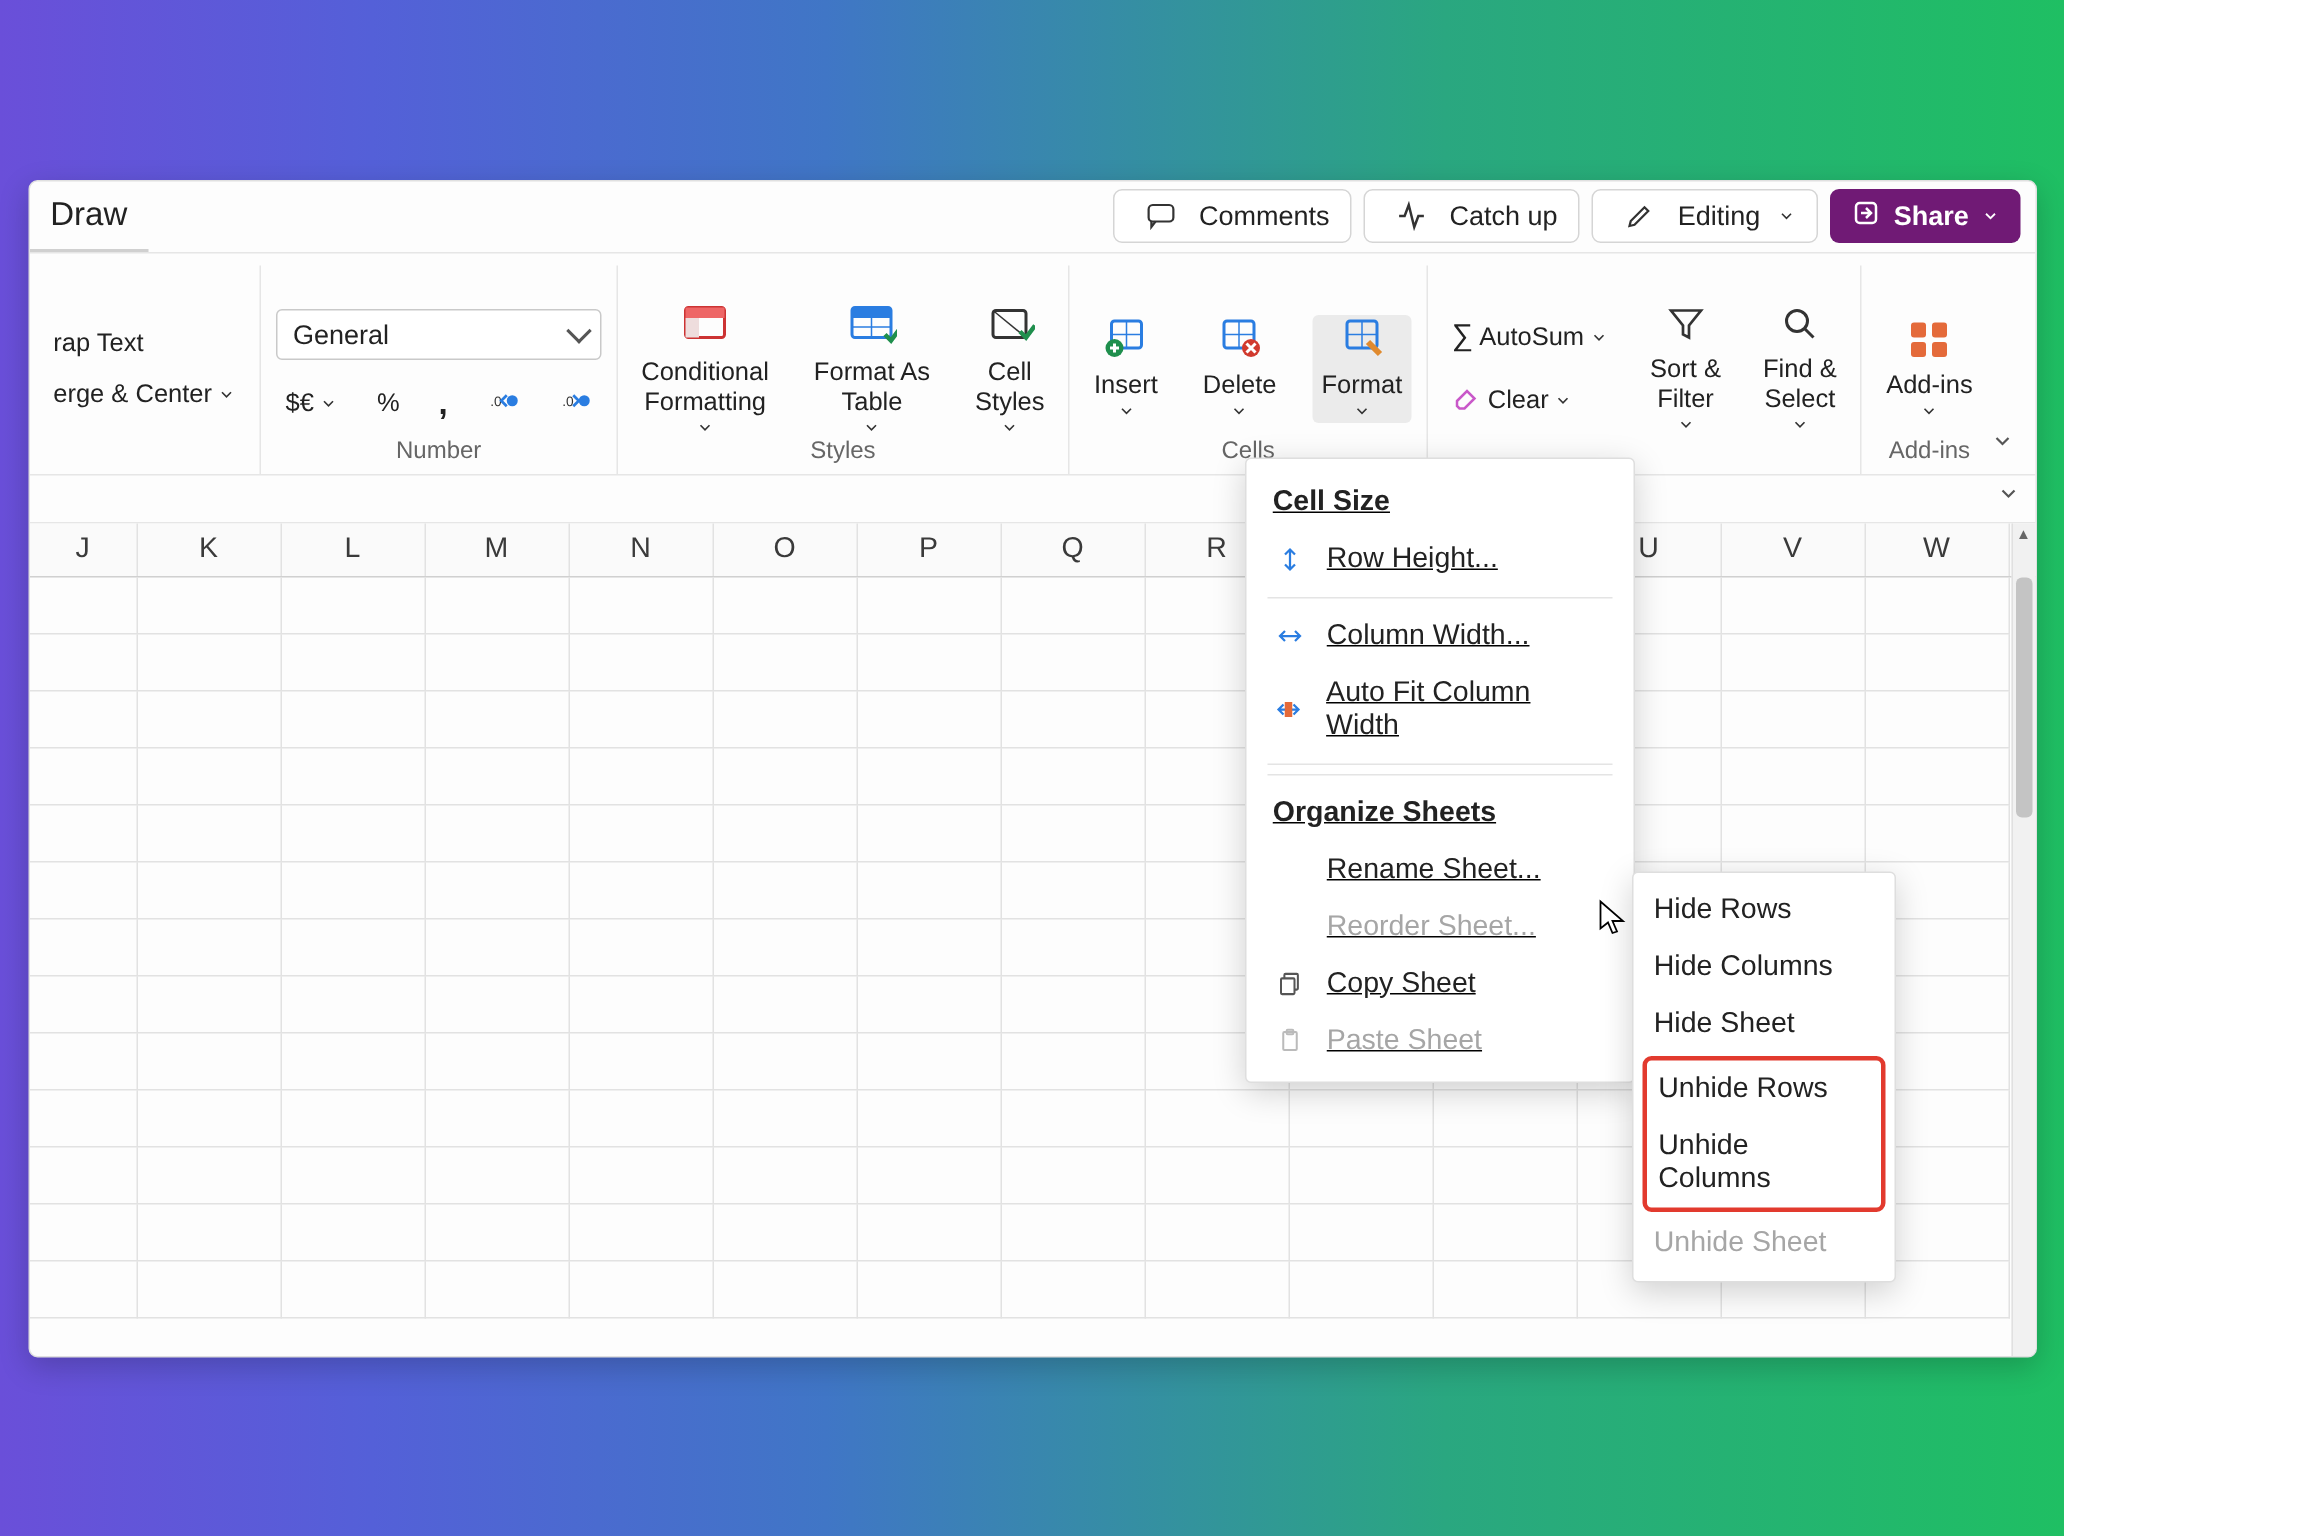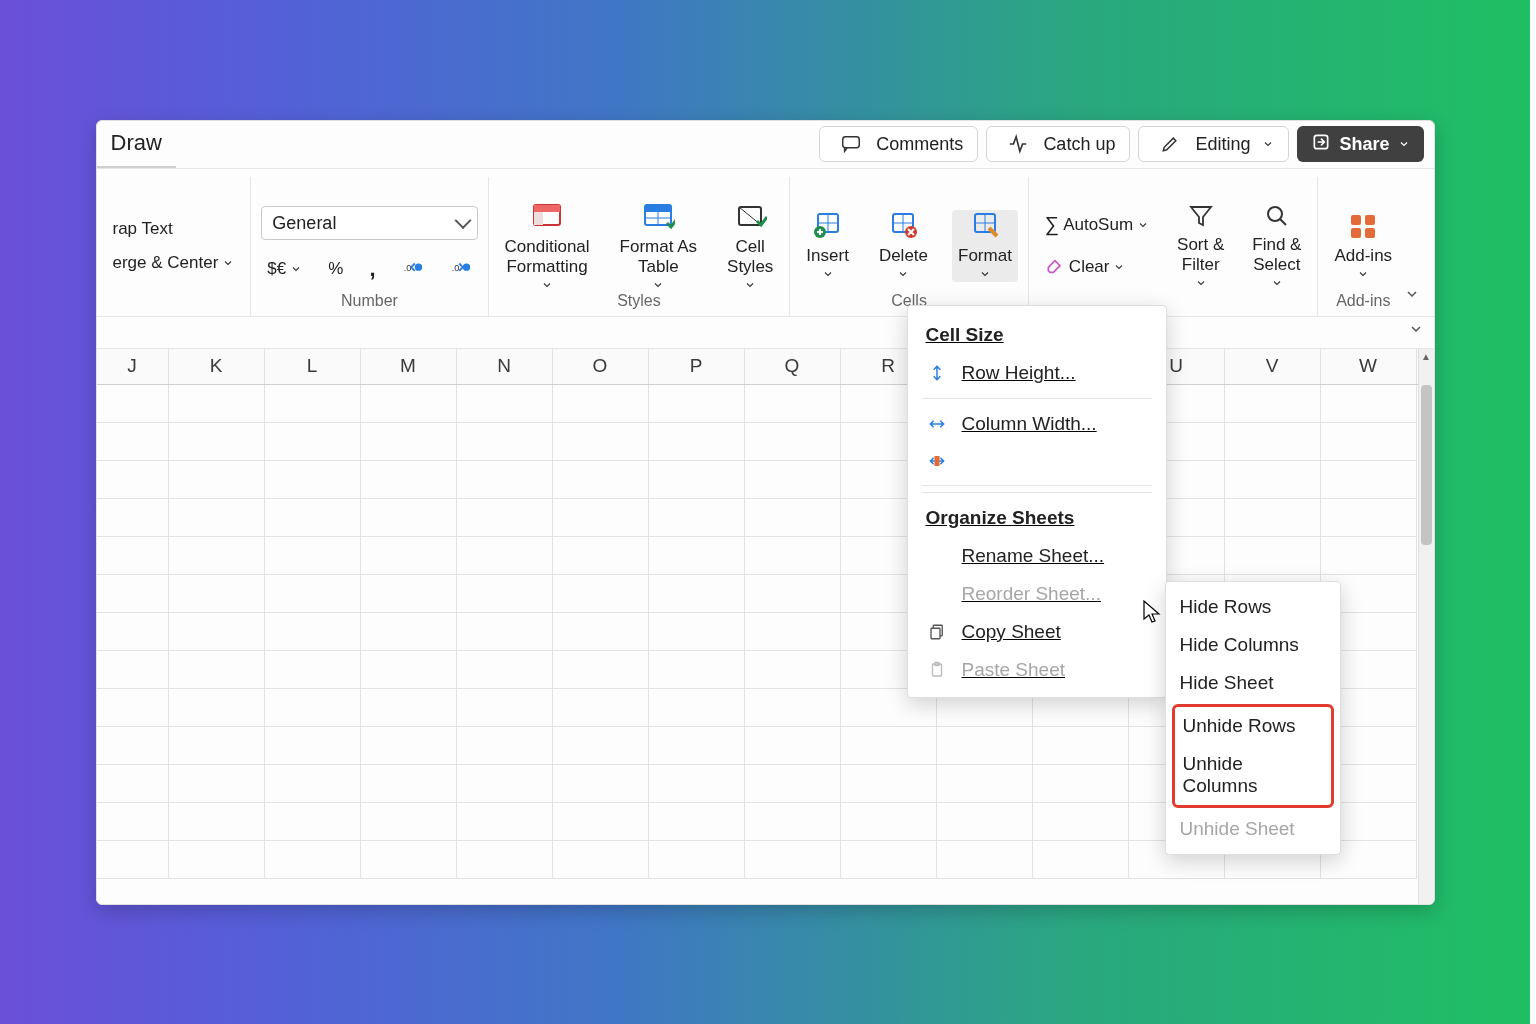--- a/index.html
+++ b/index.html
@@ -1,18 +1,18 @@
 <!DOCTYPE html>
 <html><head>
 <meta charset="utf-8">
 <style>
   * { box-sizing: border-box; margin: 0; padding: 0; font-family: "Segoe UI", Arial, sans-serif; }
   html, body { width: 1536px; height: 1024px; overflow: hidden; }
   .bg {
-    width: 1530px; height: 1024px;
+    width: 1376px; height: 1024px;
     background: linear-gradient(90deg, #6a4fd9 0%, #5460d8 18%, #4076c6 40%, #2aa780 70%, #1fbf63 100%);
     display: flex; align-items: center; justify-content: center;
   }
   .window {
     position: relative;
     width: 1339px; height: 785px;
     background: #fdfdfd;
     border-radius: 6px;
     box-shadow: 0 6px 20px rgba(0,0,0,.2);
     overflow: hidden;
@@ -35,21 +35,21 @@
     display: inline-flex; align-items: center; gap: 8px;
     height: 36px; padding: 0 14px;
     border: 1px solid #d5d5d5; border-radius: 6px;
     font-size: 18px; color: #222; background: #fff;
     cursor: pointer;
   }
   .pill .chev-down { margin-left: 4px; }
   .share-btn {
     display: inline-flex; align-items: center; gap: 8px;
     height: 36px; padding: 0 14px;
-    background: #404040; color: #fff;
+    background: #701a75; color: #fff;
     border-radius: 6px; font-size: 18px; font-weight: 600;
     cursor: pointer;
   }
   .share-btn .chev-down svg path { stroke: #fff; }
   
   .ribbon {
     position: relative;
     height: 148px; border-bottom: 1px solid #e6e6e6;
     display: flex; align-items: flex-start;
     padding-top: 8px;
@@ -763,20 +763,21 @@
           </span>
         <span>Column Width...</span>
       </div>
       <div class="item">
         <span class="ico">
             <svg width="20" height="20" viewBox="0 0 24 24" fill="none" stroke="#2a7de1" stroke-width="1.8">
               <path d="M4 12h16M8 8l-4 4 4 4M16 8l4 4-4 4"></path>
               <rect x="9" y="6" width="6" height="12" fill="#e46a3a" stroke="none"></rect>
             </svg>
           </span>
+        <span>Auto Fit Column Width</span>
       </div>
       <hr>
       <hr>
       <div class="hdr">Organize Sheets</div>
       <div class="item">
         <span class="ico"></span>
         <span>Rename Sheet...</span>
       </div>
       <div class="item disabled">
         <span class="ico"></span>

